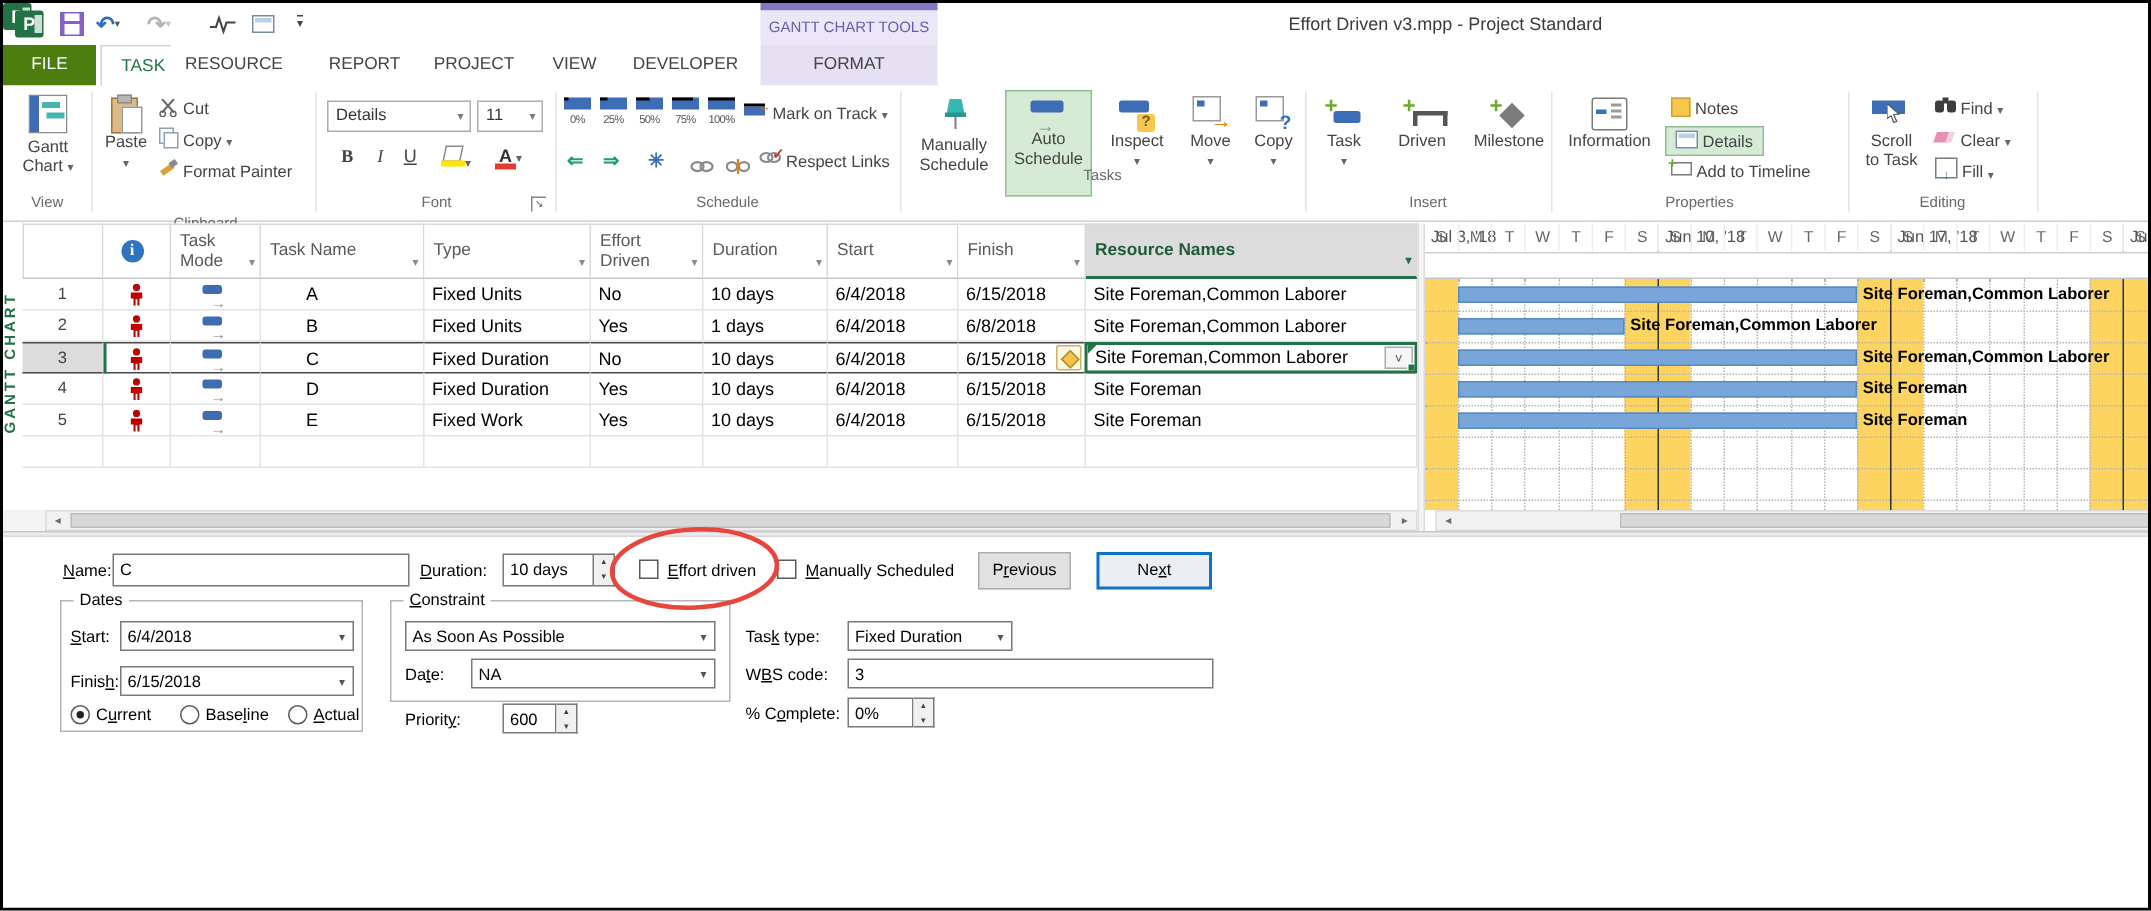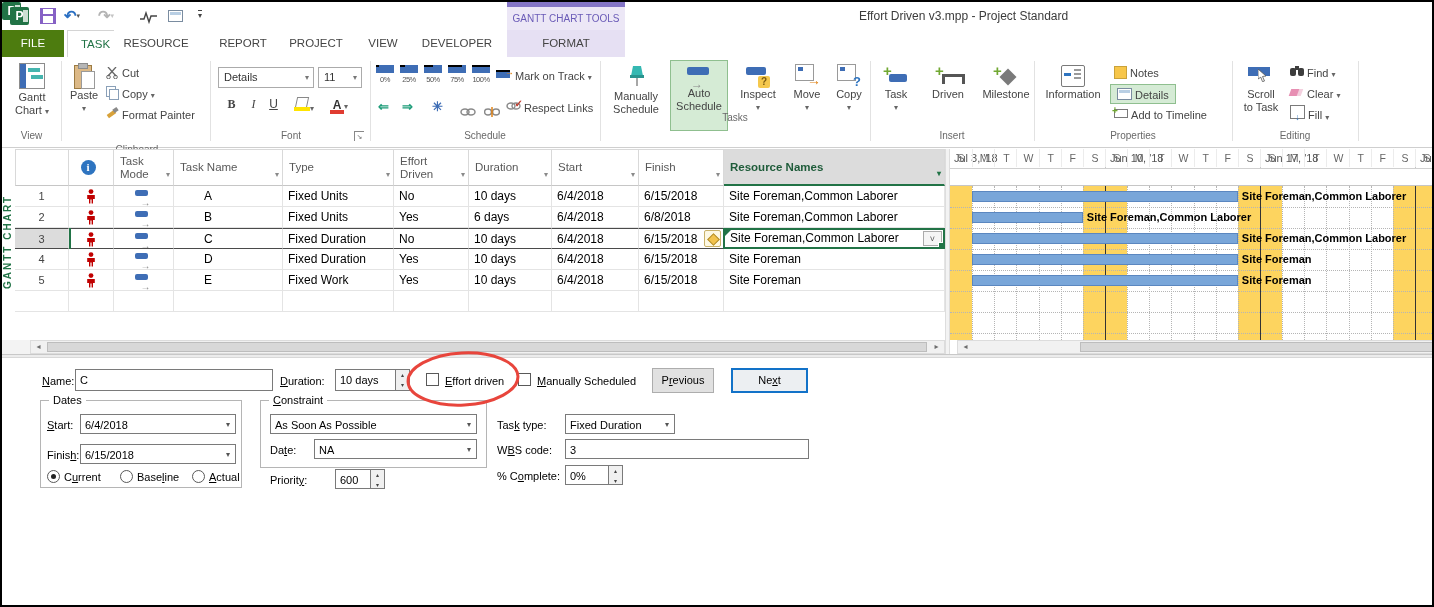--- a/index.html
+++ b/index.html
@@ -480,21 +480,21 @@
       </div>
       <div class="cell " style="position: absolute; left: 112px; top: 205px; width: 60px; border-bottom: 1px solid rgb(228, 228, 228); height: 21px;">
         <span style="position:relative;display:block;width:18px;height:14px;margin:3px auto 0">
           <span style="position:absolute;left:0;top:1px;width:13px;height:6px;background:#3e6db5;border-radius:2px"></span>
           <span style="position:absolute;left:6px;top:4px;color:#8a8a8a;font-weight:bold;font-size:10px">→</span>
         </span>
       </div>
       <div class="cell " style="position: absolute; left: 172px; top: 205px; width: 109px; border-bottom: 1px solid rgb(228, 228, 228); height: 21px; padding-left: 30px;">B</div>
       <div class="cell " style="position: absolute; left: 281px; top: 205px; width: 111px; border-bottom: 1px solid rgb(228, 228, 228); height: 21px; padding-left: 5px;">Fixed Units</div>
       <div class="cell " style="position: absolute; left: 392px; top: 205px; width: 75px; border-bottom: 1px solid rgb(228, 228, 228); height: 21px; padding-left: 5px;">Yes</div>
-      <div class="cell " style="position: absolute; left: 467px; top: 205px; width: 83px; border-bottom: 1px solid rgb(228, 228, 228); height: 21px; padding-left: 5px;">6 days</div>
+      <div class="cell " style="position: absolute; left: 467px; top: 205px; width: 83px; border-bottom: 1px solid rgb(228, 228, 228); height: 21px; padding-left: 5px;">1 days</div>
       <div class="cell " style="position: absolute; left: 550px; top: 205px; width: 87px; border-bottom: 1px solid rgb(228, 228, 228); height: 21px; padding-left: 5px;">6/4/2018</div>
       <div class="cell " style="position: absolute; left: 637px; top: 205px; width: 85px; border-bottom: 1px solid rgb(228, 228, 228); height: 21px; padding-left: 5px;">6/8/2018</div>
       <div class="cell " style="position: absolute; left: 722px; top: 205px; width: 221px; border-bottom: 1px solid rgb(228, 228, 228); height: 21px; padding-left: 5px;">Site Foreman,Common Laborer</div>
       <div class="cell rownum" style="position: absolute; left: 13px; top: 226px; width: 54px; border-top: 1px solid rgb(74, 74, 74); border-bottom: 1px solid rgb(74, 74, 74); height: 21px; background: rgb(220, 220, 220);">3</div>
       <div class="cell " style="position: absolute; left: 67px; top: 226px; width: 45px; border-top: 1px solid rgb(74, 74, 74); border-bottom: 1px solid rgb(74, 74, 74); height: 21px;">
         <svg width="10" height="15" style="display:block;margin:3px auto 0">
           <circle cx="5" cy="2.6" r="2.4" fill="#c00000"></circle>
           <path d="M1.2 6 L8.8 6 L8.8 10 L7 10 L7 14.6 L5.6 14.6 L5.6 10.5 L4.4 10.5 L4.4 14.6 L3 14.6 L3 10 L1.2 10 Z" fill="#c00000"></path>
         </svg>
       </div>

